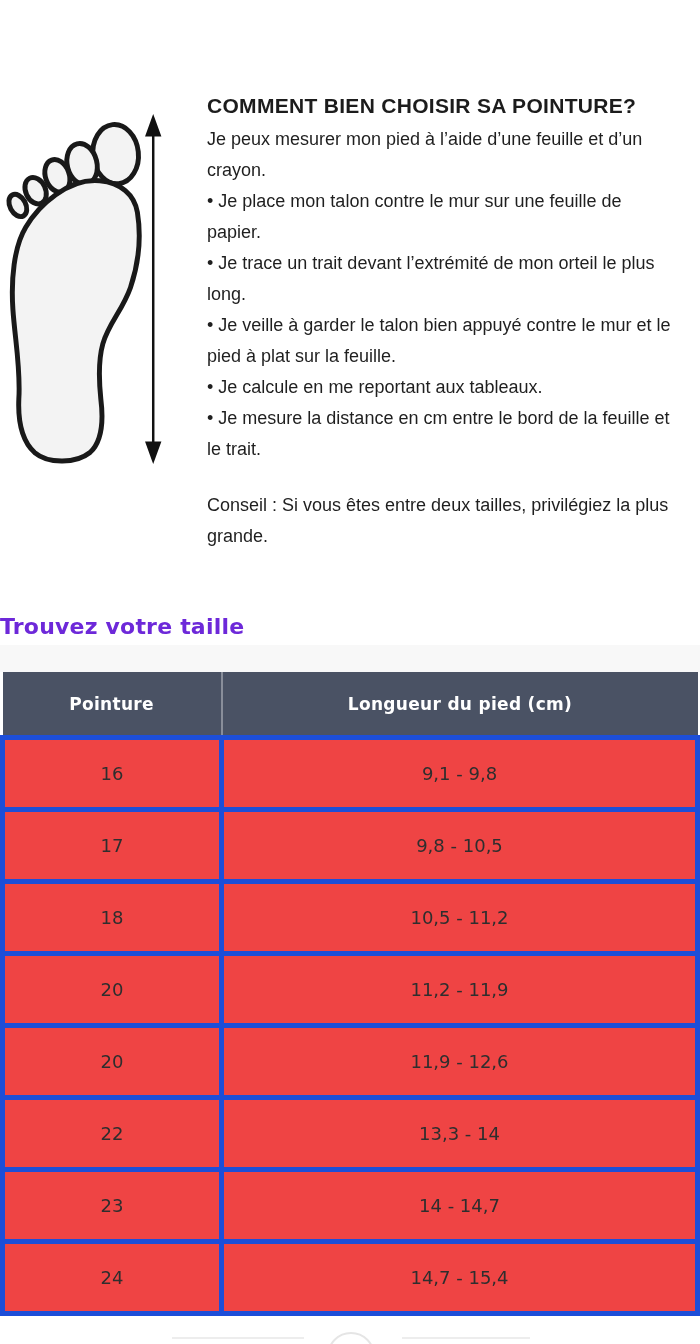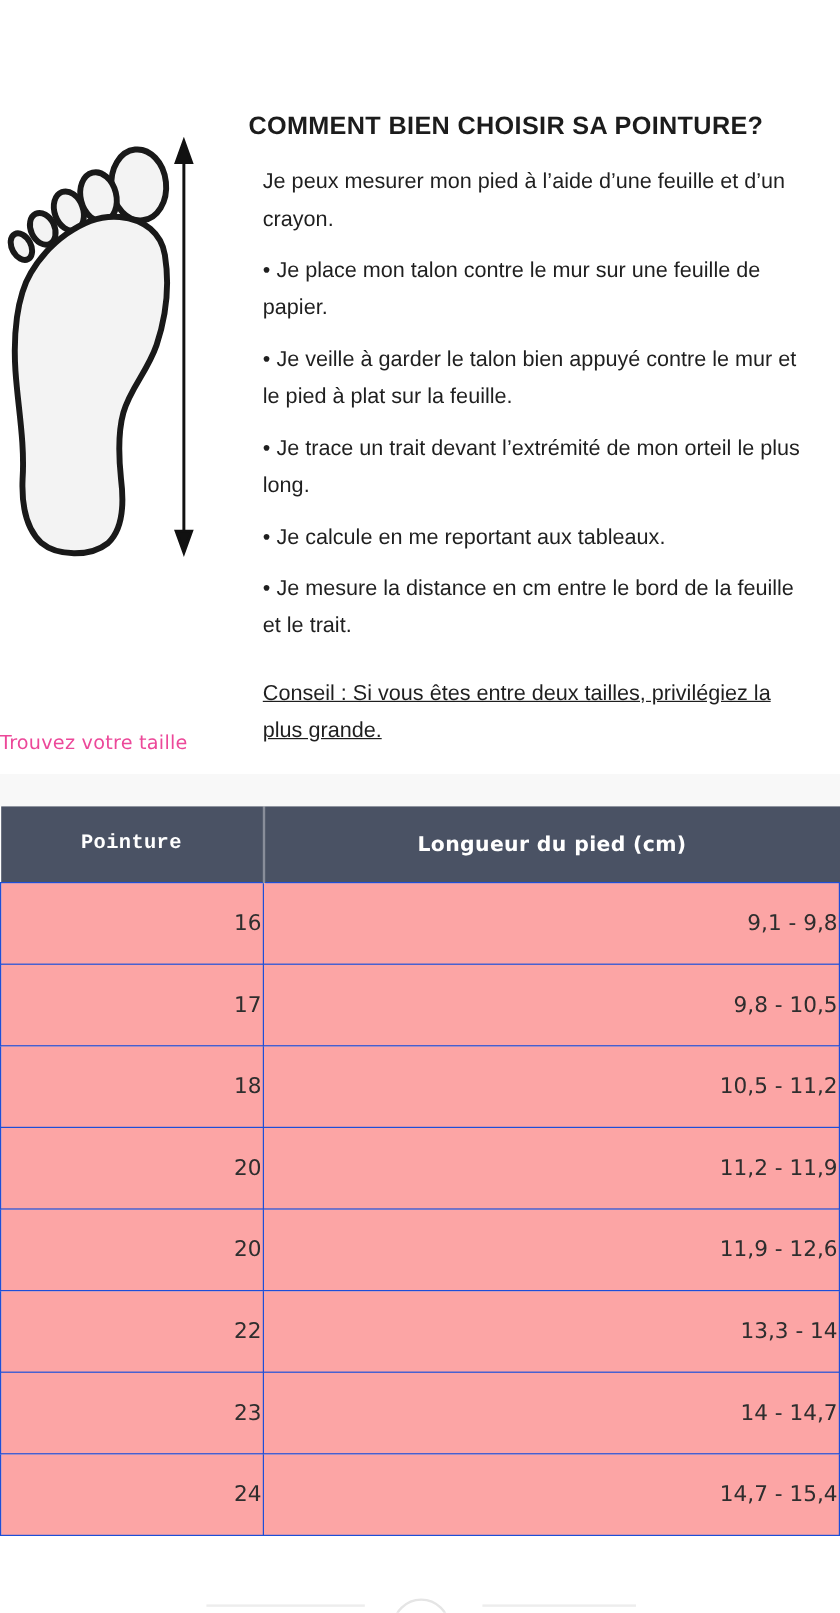--- a/index.html
+++ b/index.html
@@ -41,40 +41,39 @@
   .instructions {
     position: absolute;
     left: 207px;
     top: 124px;
     width: 472px;
     font-size: 18px;
     line-height: 31px;
     color: #1f1f1f;
   }
   .instructions p {
-    margin: 12px;
+    margin: 0;
   }
   .instructions p.bullet-line::before {
     content: "\2022\00a0";
   }
   .instructions .conseil {
     margin-top: 25px;
-    text-decoration: underline;
   }
 
   
   .size-heading {
     position: absolute;
     left: 0;
     top: 596px;
     font-family: "DejaVu Sans", sans-serif;
-    font-size: 16px;
-    font-weight: 400;
+    font-size: 22px;
+    font-weight: 700;
     letter-spacing: 0.2px;
-    color: #ec4899;
+    color: #6d28d9;
   }
 
   
   .table-section {
     position: absolute;
     left: 0;
     top: 645px;
     width: 700px;
   }
   .table-topspace {
@@ -93,33 +92,32 @@
     height: 61px;
     font-size: 17px;
     font-weight: 700;
     letter-spacing: 0.3px;
     text-align: center;
     vertical-align: middle;
     border: none;
   }
   table.size-table th.col-pointure {
     width: 216px;
-    font-family: Liberation Mono, monospace;
   }
   table.size-table th + th {
     border-left: 2px solid rgba(255, 255, 255, 0.35);
   }
   table.size-table td {
     height: 65px;
-    text-align: right;
+    text-align: center;
     vertical-align: middle;
     font-size: 18px;
     color: #2e2e2e;
-    background: #fca5a5;
-    border: 1px solid #1d4ed8;
+    background: #ef4444;
+    border: 5px solid #1d4ed8;
   }
 
   
   .bottom-line {
     position: absolute;
     height: 2px;
     background: #ededed;
     top: 1337px;
   }
   .bottom-line.left  { left: 172px; width: 132px; }
@@ -166,22 +164,22 @@
       <polygon points="151,4 144.5,22 157.5,22"></polygon>
       <polygon points="151,351 144.5,333 157.5,333"></polygon>
     </g>
   </svg>
 </div>
 
 <div class="instructions">
   <p>Je peux mesurer mon pied à l’aide d’une feuille et d’un crayon.</p>
   <div id="instruction-list">
       <p class="bullet-line">Je place mon talon contre le mur sur une feuille de papier.</p>
+      <p class="bullet-line">Je trace un trait devant l’extrémité de mon orteil le plus long.</p>
       <p class="bullet-line">Je veille à garder le talon bien appuyé contre le mur et le pied à plat sur la feuille.</p>
-      <p class="bullet-line">Je trace un trait devant l’extrémité de mon orteil le plus long.</p>
       <p class="bullet-line">Je calcule en me reportant aux tableaux.</p>
       <p class="bullet-line">Je mesure la distance en cm entre le bord de la feuille et le trait.</p>
     </div>
   <p class="conseil">Conseil : Si vous êtes entre deux tailles, privilégiez la plus grande.</p>
 </div>
 
 <h2 class="size-heading">Trouvez votre taille</h2>
 
 <div class="table-section">
   <div class="table-topspace"></div>

